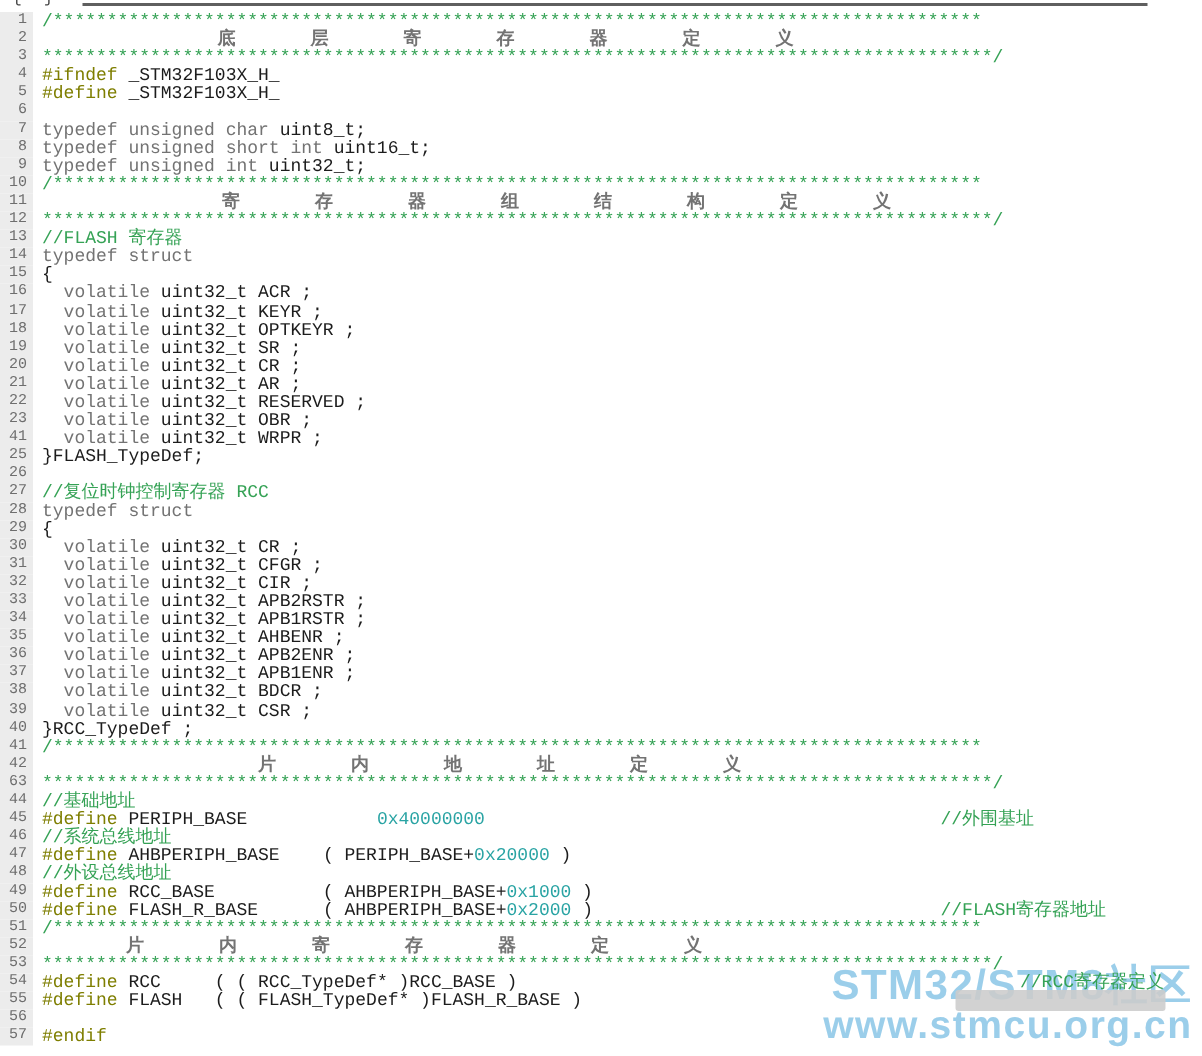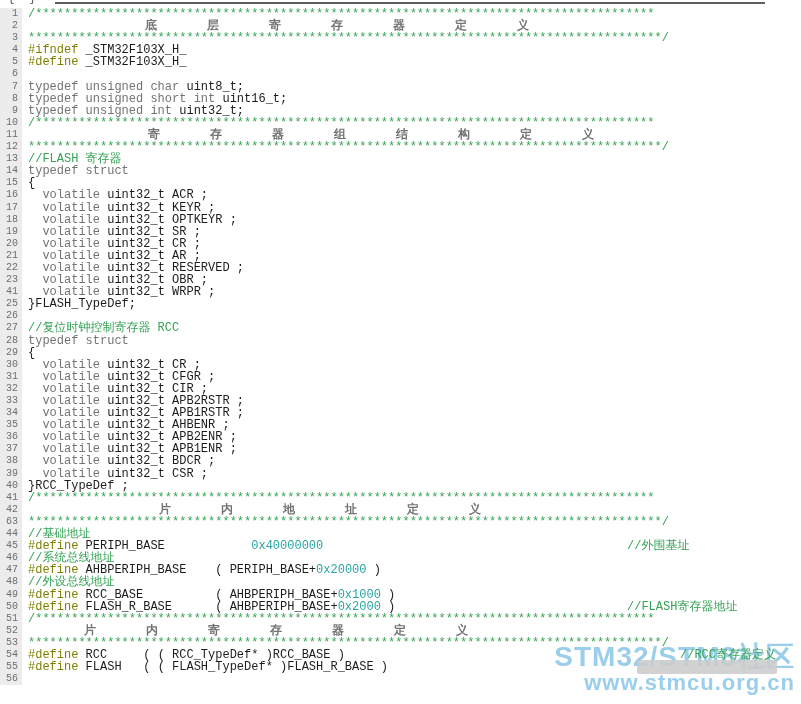--- a/index.html
+++ b/index.html
@@ -9,21 +9,21 @@
     font-family:"Liberation Mono","DejaVu Sans Mono",monospace;
   }
   .top-line{position:absolute;left:55px;top:2px;width:710px;height:2px;background:#5f5f5f;z-index:4;}
   .top-clip{position:absolute;left:8px;top:-7px;font:11px "Liberation Mono","DejaVu Sans Mono",monospace;color:#444;z-index:4;letter-spacing:4px;}
   .watermark{
     position:absolute;right:6px;bottom:8px;z-index:1;text-align:right;
     font-family:"Liberation Sans","DejaVu Sans",sans-serif;font-weight:bold;
     color:rgba(150,203,233,0.95);user-select:none;
   }
   .watermark .wm1{font-size:28px;line-height:27px;letter-spacing:1px;}
-  .watermark .wm2{font-size:22px;line-height:26px;letter-spacing:1px;}
+  .watermark .wm2{font-size:26px;line-height:26px;letter-spacing:1px;}
   .editor{position:absolute;left:0;top:8px;width:801px;z-index:2;}
   .line{position:relative;height:12.1px;line-height:12.1px;font-size:12px;white-space:pre;}
   .gut{
     display:inline-block;width:18px;padding-right:4px;height:12.1px;
     background:#ececec;color:#6e6e6e;text-align:right;font-size:10px;
     vertical-align:top;
   }
   .code{display:inline-block;margin-left:6px;vertical-align:top;white-space:pre;}
   .seg.pln{color:#1c1c1c;}
   .seg.kw{color:#737373;}
@@ -77,31 +77,32 @@
     <div class="line"><span class="gut">32</span><span class="code"><span class="seg pln">  </span><span class="seg kw">volatile</span><span class="seg pln"> uint32_t CIR ;</span></span></div>
     <div class="line"><span class="gut">33</span><span class="code"><span class="seg pln">  </span><span class="seg kw">volatile</span><span class="seg pln"> uint32_t APB2RSTR ;</span></span></div>
     <div class="line"><span class="gut">34</span><span class="code"><span class="seg pln">  </span><span class="seg kw">volatile</span><span class="seg pln"> uint32_t APB1RSTR ;</span></span></div>
     <div class="line"><span class="gut">35</span><span class="code"><span class="seg pln">  </span><span class="seg kw">volatile</span><span class="seg pln"> uint32_t AHBENR ;</span></span></div>
     <div class="line"><span class="gut">36</span><span class="code"><span class="seg pln">  </span><span class="seg kw">volatile</span><span class="seg pln"> uint32_t APB2ENR ;</span></span></div>
     <div class="line"><span class="gut">37</span><span class="code"><span class="seg pln">  </span><span class="seg kw">volatile</span><span class="seg pln"> uint32_t APB1ENR ;</span></span></div>
     <div class="line"><span class="gut">38</span><span class="code"><span class="seg pln">  </span><span class="seg kw">volatile</span><span class="seg pln"> uint32_t BDCR ;</span></span></div>
     <div class="line"><span class="gut">39</span><span class="code"><span class="seg pln">  </span><span class="seg kw">volatile</span><span class="seg pln"> uint32_t CSR ;</span></span></div>
     <div class="line"><span class="gut">40</span><span class="code"><span class="seg pln">}RCC_TypeDef ;</span></span></div>
     <div class="line"><span class="gut">41</span><span class="code"><span class="seg com">/**************************************************************************************</span></span></div>
-    <div class="line"><span class="gut">42</span><span class="code"><span class="seg ttl abs" style="left: 159px; letter-spacing: 50px;">片内地址定义</span></span></div>
+    <div class="line"><span class="gut">42</span><span class="code"><span class="seg ttl abs" style="left: 172px; letter-spacing: 50px;">片内地址定义</span></span></div>
     <div class="line"><span class="gut">63</span><span class="code"><span class="seg com">****************************************************************************************/</span></span></div>
     <div class="line"><span class="gut">44</span><span class="code"><span class="seg com">//基础地址</span></span></div>
     <div class="line"><span class="gut">45</span><span class="code"><span class="seg pp">#define </span><span class="seg pln">PERIPH_BASE</span><span class="seg pln">            </span><span class="seg num">0x40000000</span><span class="seg com abs" style="left: 627px;">//外围基址</span></span></div>
     <div class="line"><span class="gut">46</span><span class="code"><span class="seg com">//系统总线地址</span></span></div>
     <div class="line"><span class="gut">47</span><span class="code"><span class="seg pp">#define </span><span class="seg pln">AHBPERIPH_BASE</span><span class="seg pln">    </span><span class="seg pln">( PERIPH_BASE+</span><span class="seg num">0x20000</span><span class="seg pln"> )</span></span></div>
     <div class="line"><span class="gut">48</span><span class="code"><span class="seg com">//外设总线地址</span></span></div>
     <div class="line"><span class="gut">49</span><span class="code"><span class="seg pp">#define </span><span class="seg pln">RCC_BASE</span><span class="seg pln">          </span><span class="seg pln">( AHBPERIPH_BASE+</span><span class="seg num">0x1000</span><span class="seg pln"> )</span></span></div>
     <div class="line"><span class="gut">50</span><span class="code"><span class="seg pp">#define </span><span class="seg pln">FLASH_R_BASE</span><span class="seg pln">      </span><span class="seg pln">( AHBPERIPH_BASE+</span><span class="seg num">0x2000</span><span class="seg pln"> )</span><span class="seg com abs" style="left: 627px;">//FLASH寄存器地址</span></span></div>
     <div class="line"><span class="gut">51</span><span class="code"><span class="seg com">/**************************************************************************************</span></span></div>
     <div class="line"><span class="gut">52</span><span class="code"><span class="seg ttl abs" style="left: 84px; letter-spacing: 50px;">片内寄存器定义</span></span></div>
     <div class="line"><span class="gut">53</span><span class="code"><span class="seg com">****************************************************************************************/</span></span></div>
     <div class="line"><span class="gut">54</span><span class="code"><span class="seg pp">#define </span><span class="seg pln">RCC</span><span class="seg pln">     </span><span class="seg pln">( ( RCC_TypeDef* )RCC_BASE )</span><span class="seg com abs" style="left: 636px; margin-left: 44px;">//RCC寄存器定义</span></span></div>
     <div class="line"><span class="gut">55</span><span class="blur-box" style="left: 637px; width: 140px;"></span><span class="code"><span class="seg pp">#define </span><span class="seg pln">FLASH</span><span class="seg pln">   </span><span class="seg pln">( ( FLASH_TypeDef* )FLASH_R_BASE )</span></span></div>
     <div class="line"><span class="gut">56</span><span class="code"></span></div>
+    <div class="line"><span class="gut">57</span><span class="code"><span class="seg pp">#endif</span></span></div>
   </div>
 
 <div class="top-line"></div>
 <div class="top-clip">{ }</div>
 
 </body></html>

